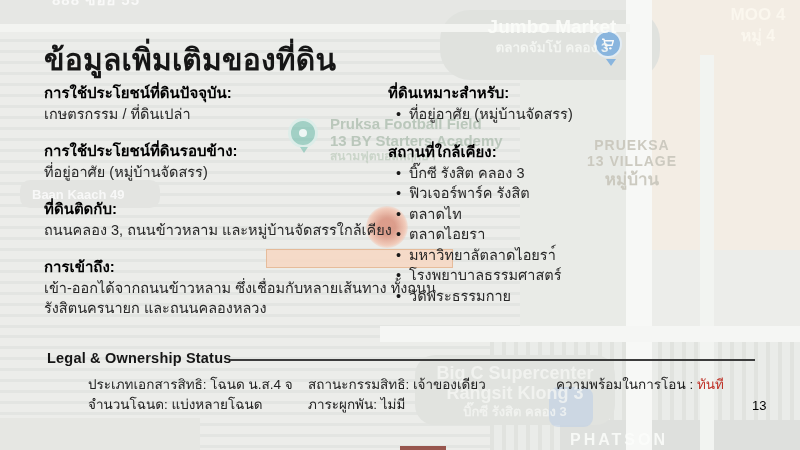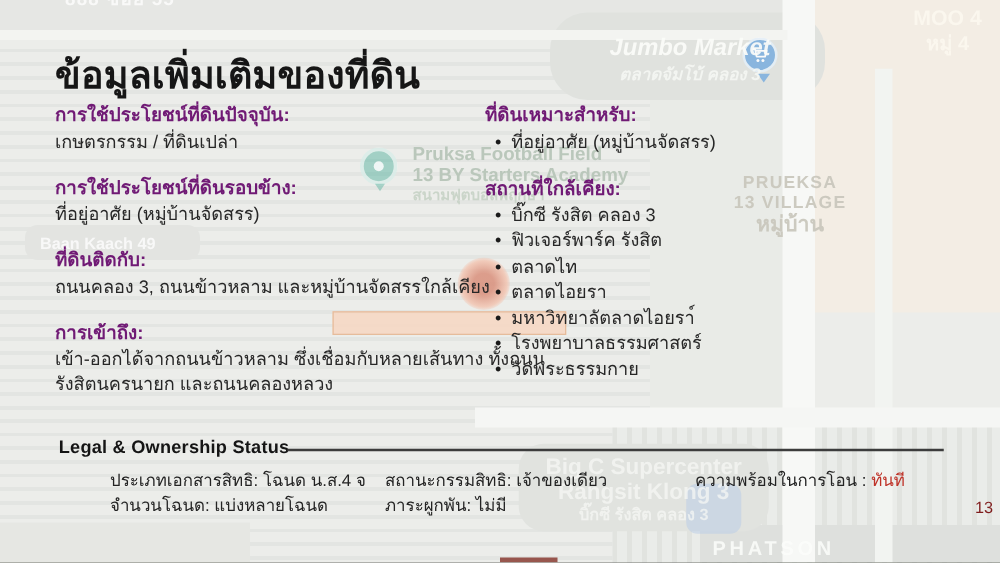--- a/index.html
+++ b/index.html
@@ -20,21 +20,21 @@
 
   
   .overlay{position:absolute;inset:0;background:rgba(255,255,255,0.75);z-index:2;}
 
   
   .decor{position:absolute;z-index:3;}
 
   
   .mlabel{position:absolute;z-index:3;font-weight:bold;line-height:1.12;text-align:center;}
   .lb-topleft{left:52px;top:-8px;font-size:15px;color:rgba(255,255,255,0.75);letter-spacing:1px;}
-  .lb-jumbo{left:452px;top:28px;width:200px;color:rgba(251,252,249,0.92);font-style:italic;}
+  .lb-jumbo{left:452px;top:16px;width:200px;color:rgba(251,252,249,0.92);}
   .lb-jumbo .l1{font-size:19px;}
   .lb-jumbo .l2{font-size:13.5px;margin-top:3px;color:rgba(246,248,244,0.85);}
   .lb-moo{left:718px;top:5px;width:80px;color:rgba(252,248,240,0.85);}
   .lb-moo .l1{font-size:17px;}
   .lb-moo .l2{font-size:16px;margin-top:3px;}
   .lb-prueksa{left:552px;top:138px;width:160px;color:rgba(201,199,189,0.95);}
   .lb-prueksa .l1,.lb-prueksa .l2{font-size:14px;letter-spacing:1px;}
   .lb-prueksa .l3,.lb-prueksa .l4{font-size:17px;margin-top:1px;}
   .lb-fb{left:330px;top:116px;width:140px;text-align:left;color:rgba(183,197,184,0.95);}
   .lb-fb .l1,.lb-fb .l2{font-size:15px;}
@@ -66,34 +66,34 @@
     background:#b7cce8;opacity:0.5;}
   .red-sliver{left:400px;top:446px;width:46px;height:4px;background:#8a3c33;opacity:0.85;}
 
   
   .content{position:absolute;inset:0;z-index:5;}
   .title{left:44px;top:36px;font-size:30px;font-weight:bold;color:#161616;letter-spacing:0.2px;}
   .col{position:absolute;top:84px;}
   .col-left{left:44px;width:340px;}
   .col-right{left:388px;width:340px;}
   .section{margin-bottom:18px;}
-  .sec-head{font-size:15px;font-weight:bold;color:#701a75;line-height:17px;margin-bottom:3px;}
+  .sec-head{font-size:15px;font-weight:bold;color:#000000;line-height:17px;margin-bottom:3px;}
   .sec-line{font-size:14.5px;color:#272727;line-height:20px;}
   .bullets{margin-top:2px;}
   .bullet{font-size:14.5px;color:#272727;line-height:20.5px;padding-left:21px;position:relative;}
   .bullet::before{content:"•";position:absolute;left:8px;color:#1a1a1a;}
 
   .legal-head{left:47px;top:350px;font-size:14.5px;font-weight:bold;color:#151515;letter-spacing:0.2px;}
   .legal-line{left:230px;top:359px;width:525px;height:2px;background:#3c3c3c;}
   .legal-col{position:absolute;top:375px;font-size:13.5px;color:#232323;line-height:19.5px;}
   .legal-c1{left:44px;margin-left:44px;}
   .legal-c2{left:308px;}
   .legal-c3{left:556px;}
   .accent{color:#bf3329;}
-  .page-num{left:780px;top:398px;font-size:13px;color:#7f1d1d;}
+  .page-num{left:752px;top:398px;font-size:13px;color:#000000;}
 </style>
 </head>
 <body>
 
 <div class="slide">
 
   <div class="map-bg">
     <div class="patch" style="left:0;top:0;width:800px;height:30px;background:#9aa194;"></div>
     <div class="patch rows" style="left:0;top:28px;width:520px;height:302px;"></div>
     <div class="patch" style="left:630px;top:0;width:170px;height:250px;background:#cdb795;"></div>

